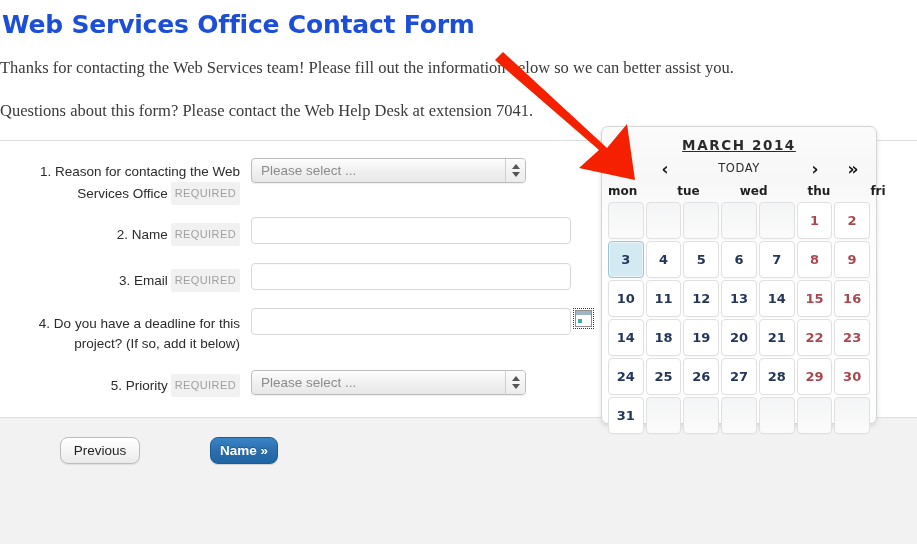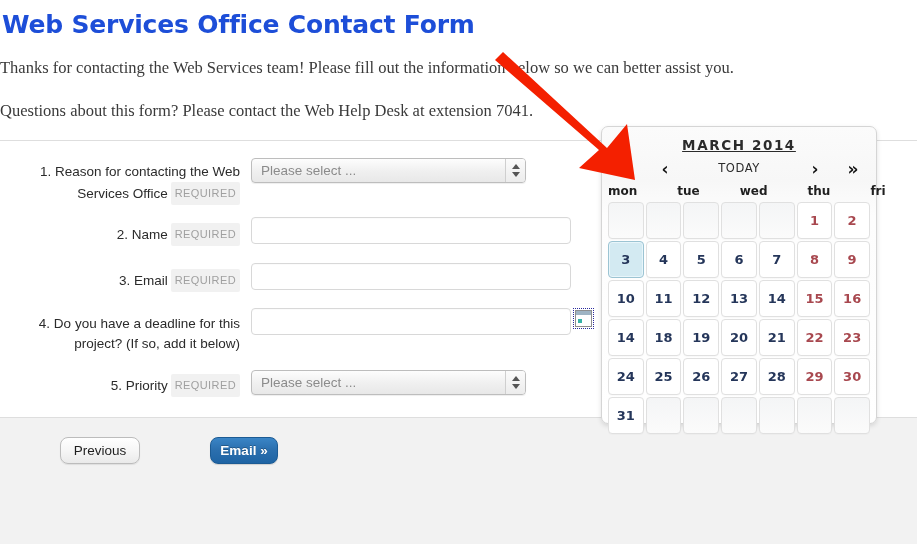--- a/index.html
+++ b/index.html
@@ -378,21 +378,21 @@
             <i class="up"></i>
               <i class="dn"></i>
           </span>
         </div>
       </div>
     </div>
 
   </div>
 
   <button class="btn btn-prev">Previous</button>
-  <button class="btn btn-next">Email »</button>
+  <button class="btn btn-next">Name »</button>
 
   <div id="calendar">
     <div class="cal-month">MARCH 2014</div>
 
     <div class="cal-nav">
       <span class="nav-btn nav-prev-year">«</span>
       <span class="nav-btn nav-prev-mon">‹</span>
       <span class="today-btn">TODAY</span>
       <span class="nav-btn nav-next-mon">›</span>
       <span class="nav-btn nav-next-year">»</span>

